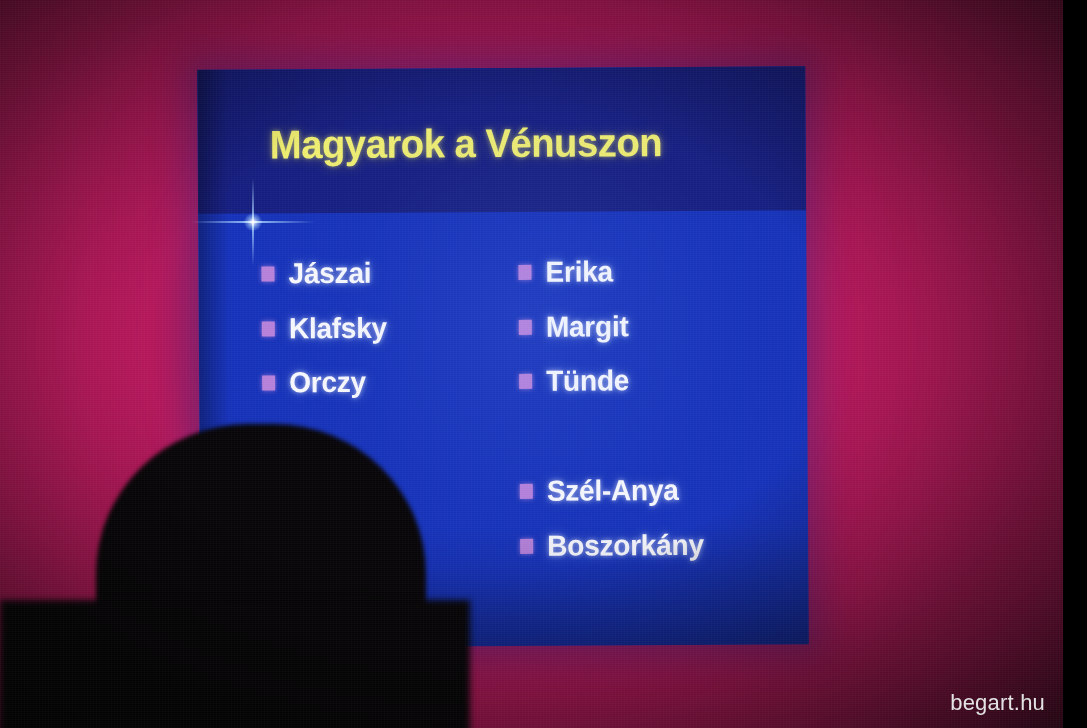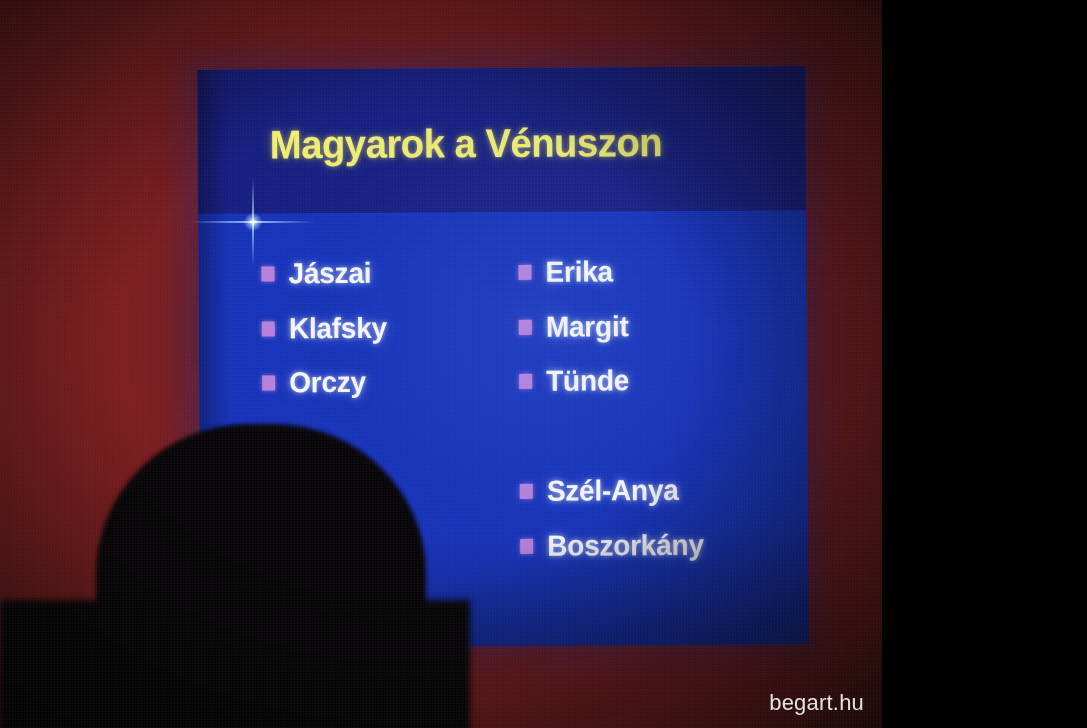--- a/index.html
+++ b/index.html
@@ -7,22 +7,22 @@
 
   html, body {
     width:1087px; height:728px;
     background:#000;
     overflow:hidden;
     font-family:"Liberation Sans", sans-serif;
   }
 
   #photo {
     position:relative;
-    width:882px; height:728px;
-    background:#7f1d1d;
+    width:1063px; height:728px;
+    background:#be185d;
     overflow:hidden;
   }
 
   
   .room-glow {
     position:absolute;
     left:120px; top:0px;
     width:780px; height:700px;
     background:radial-gradient(ellipse at 47% 48%,
         rgba(30,48,150,0.30) 0%,

